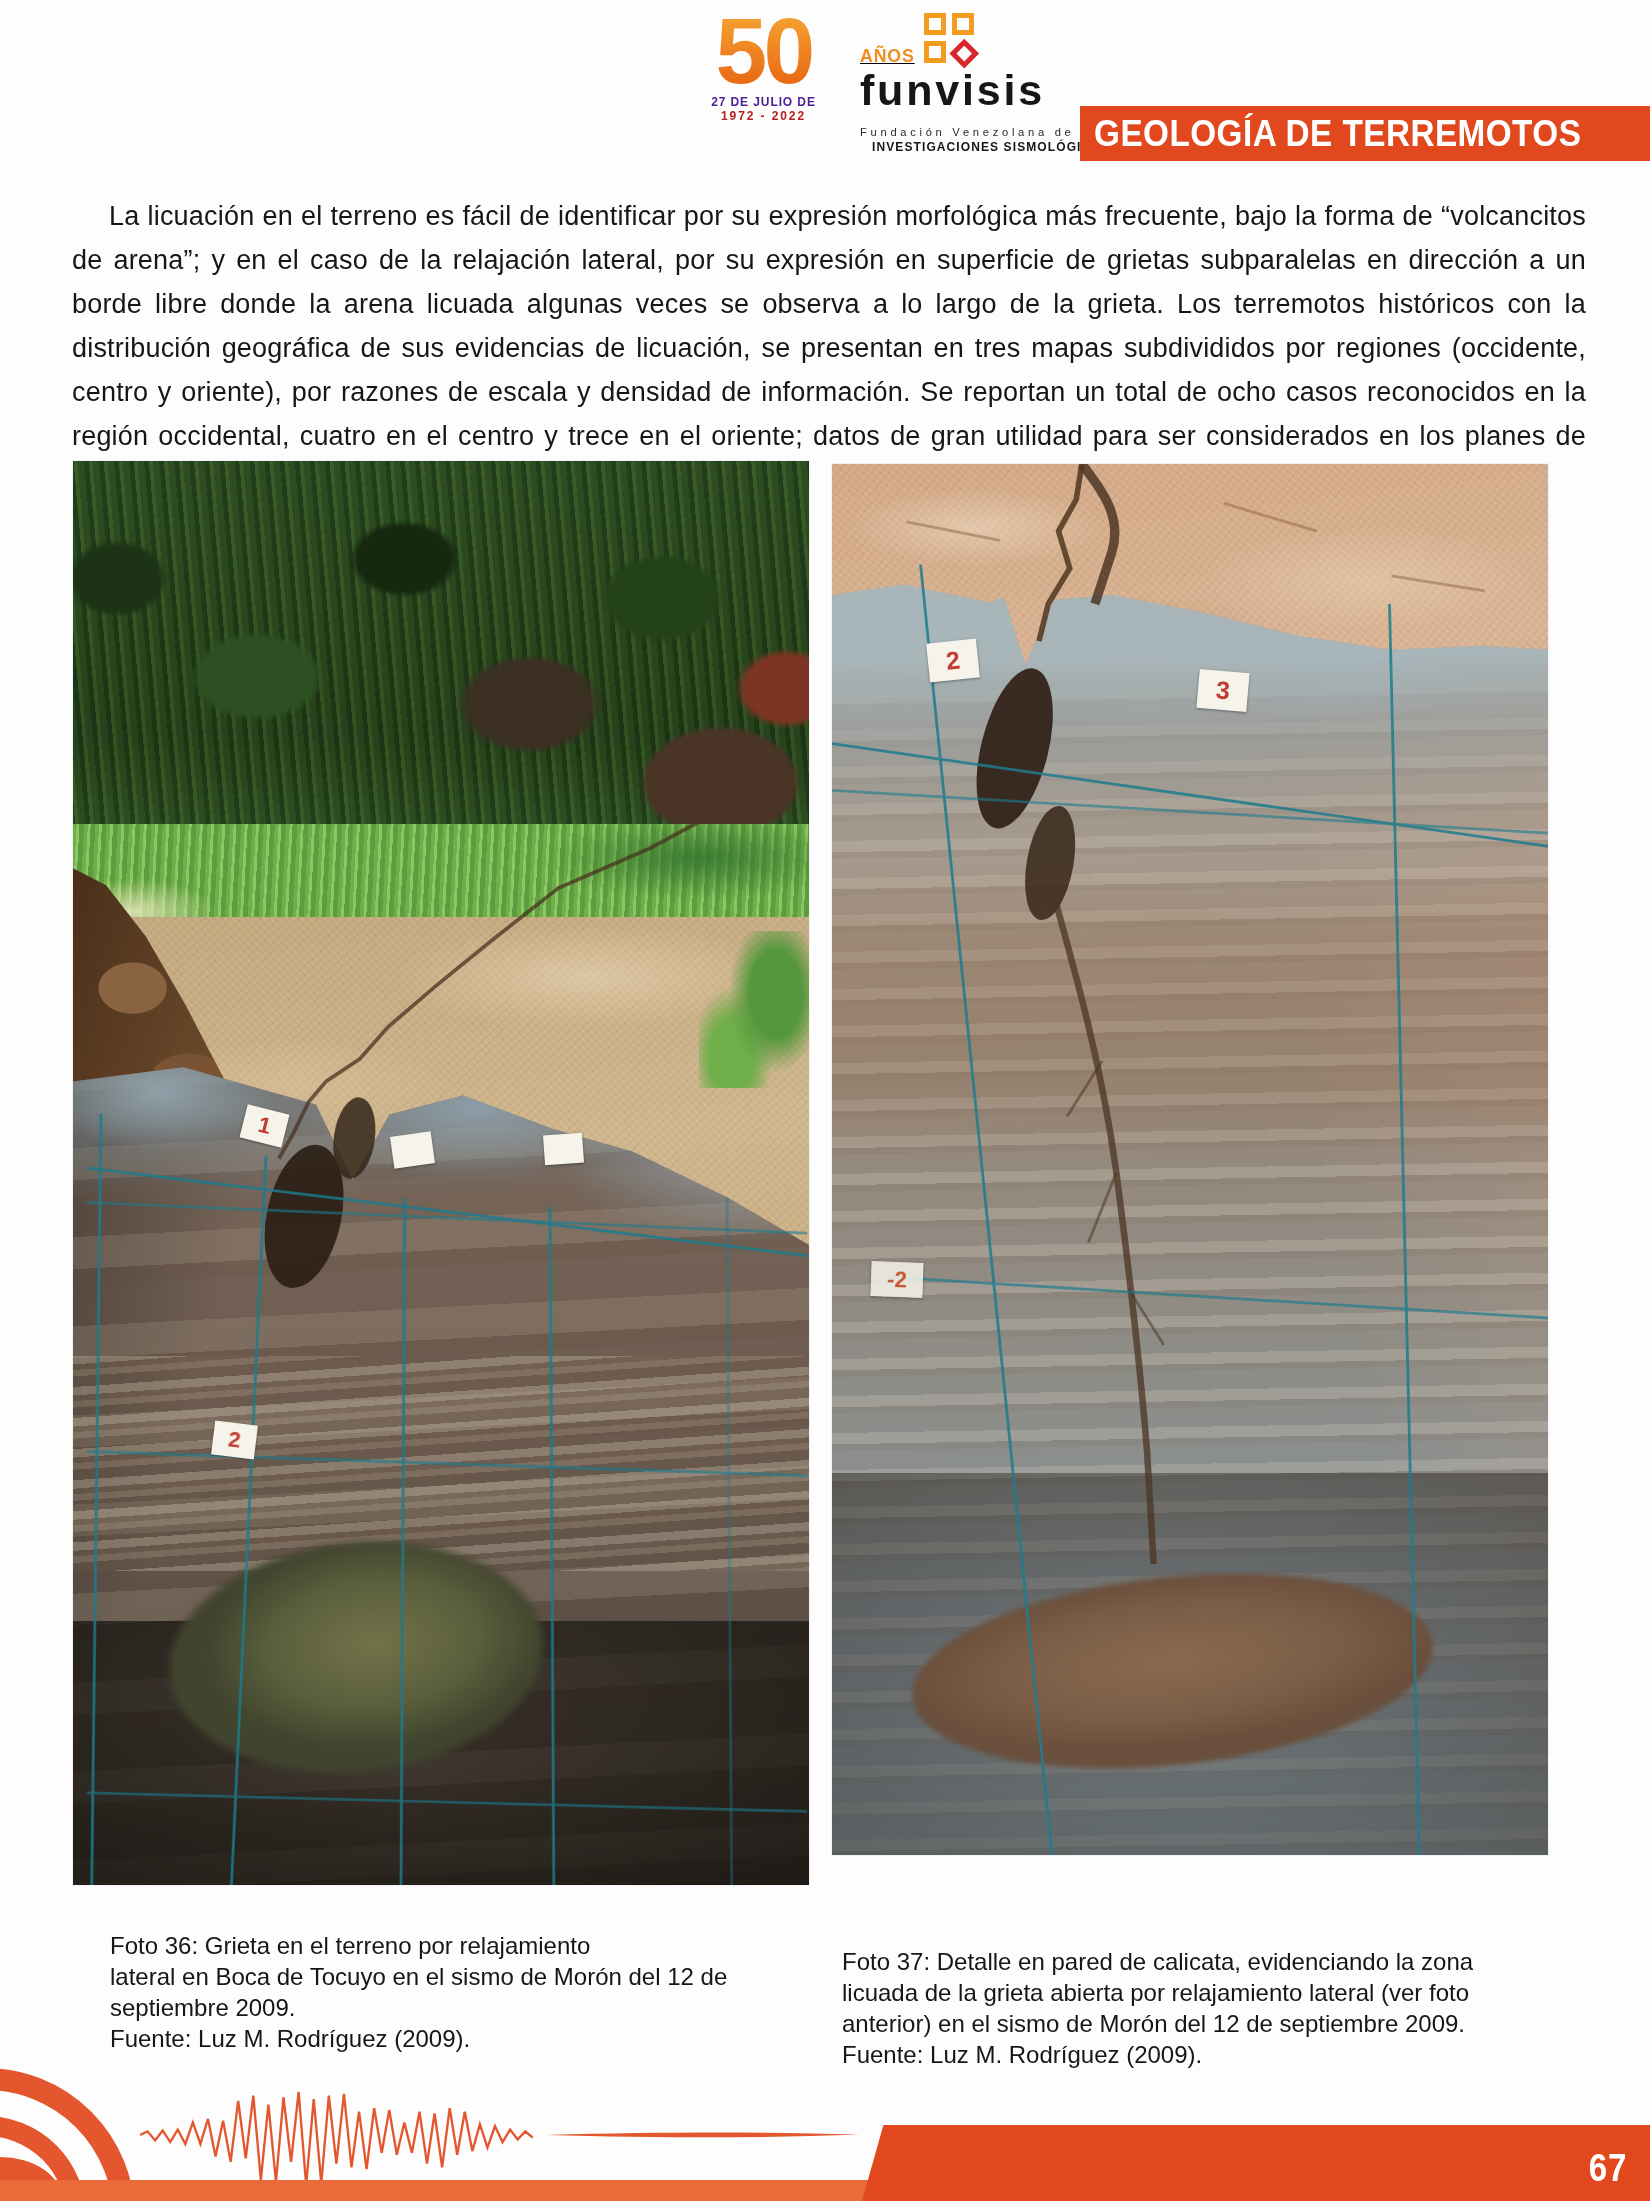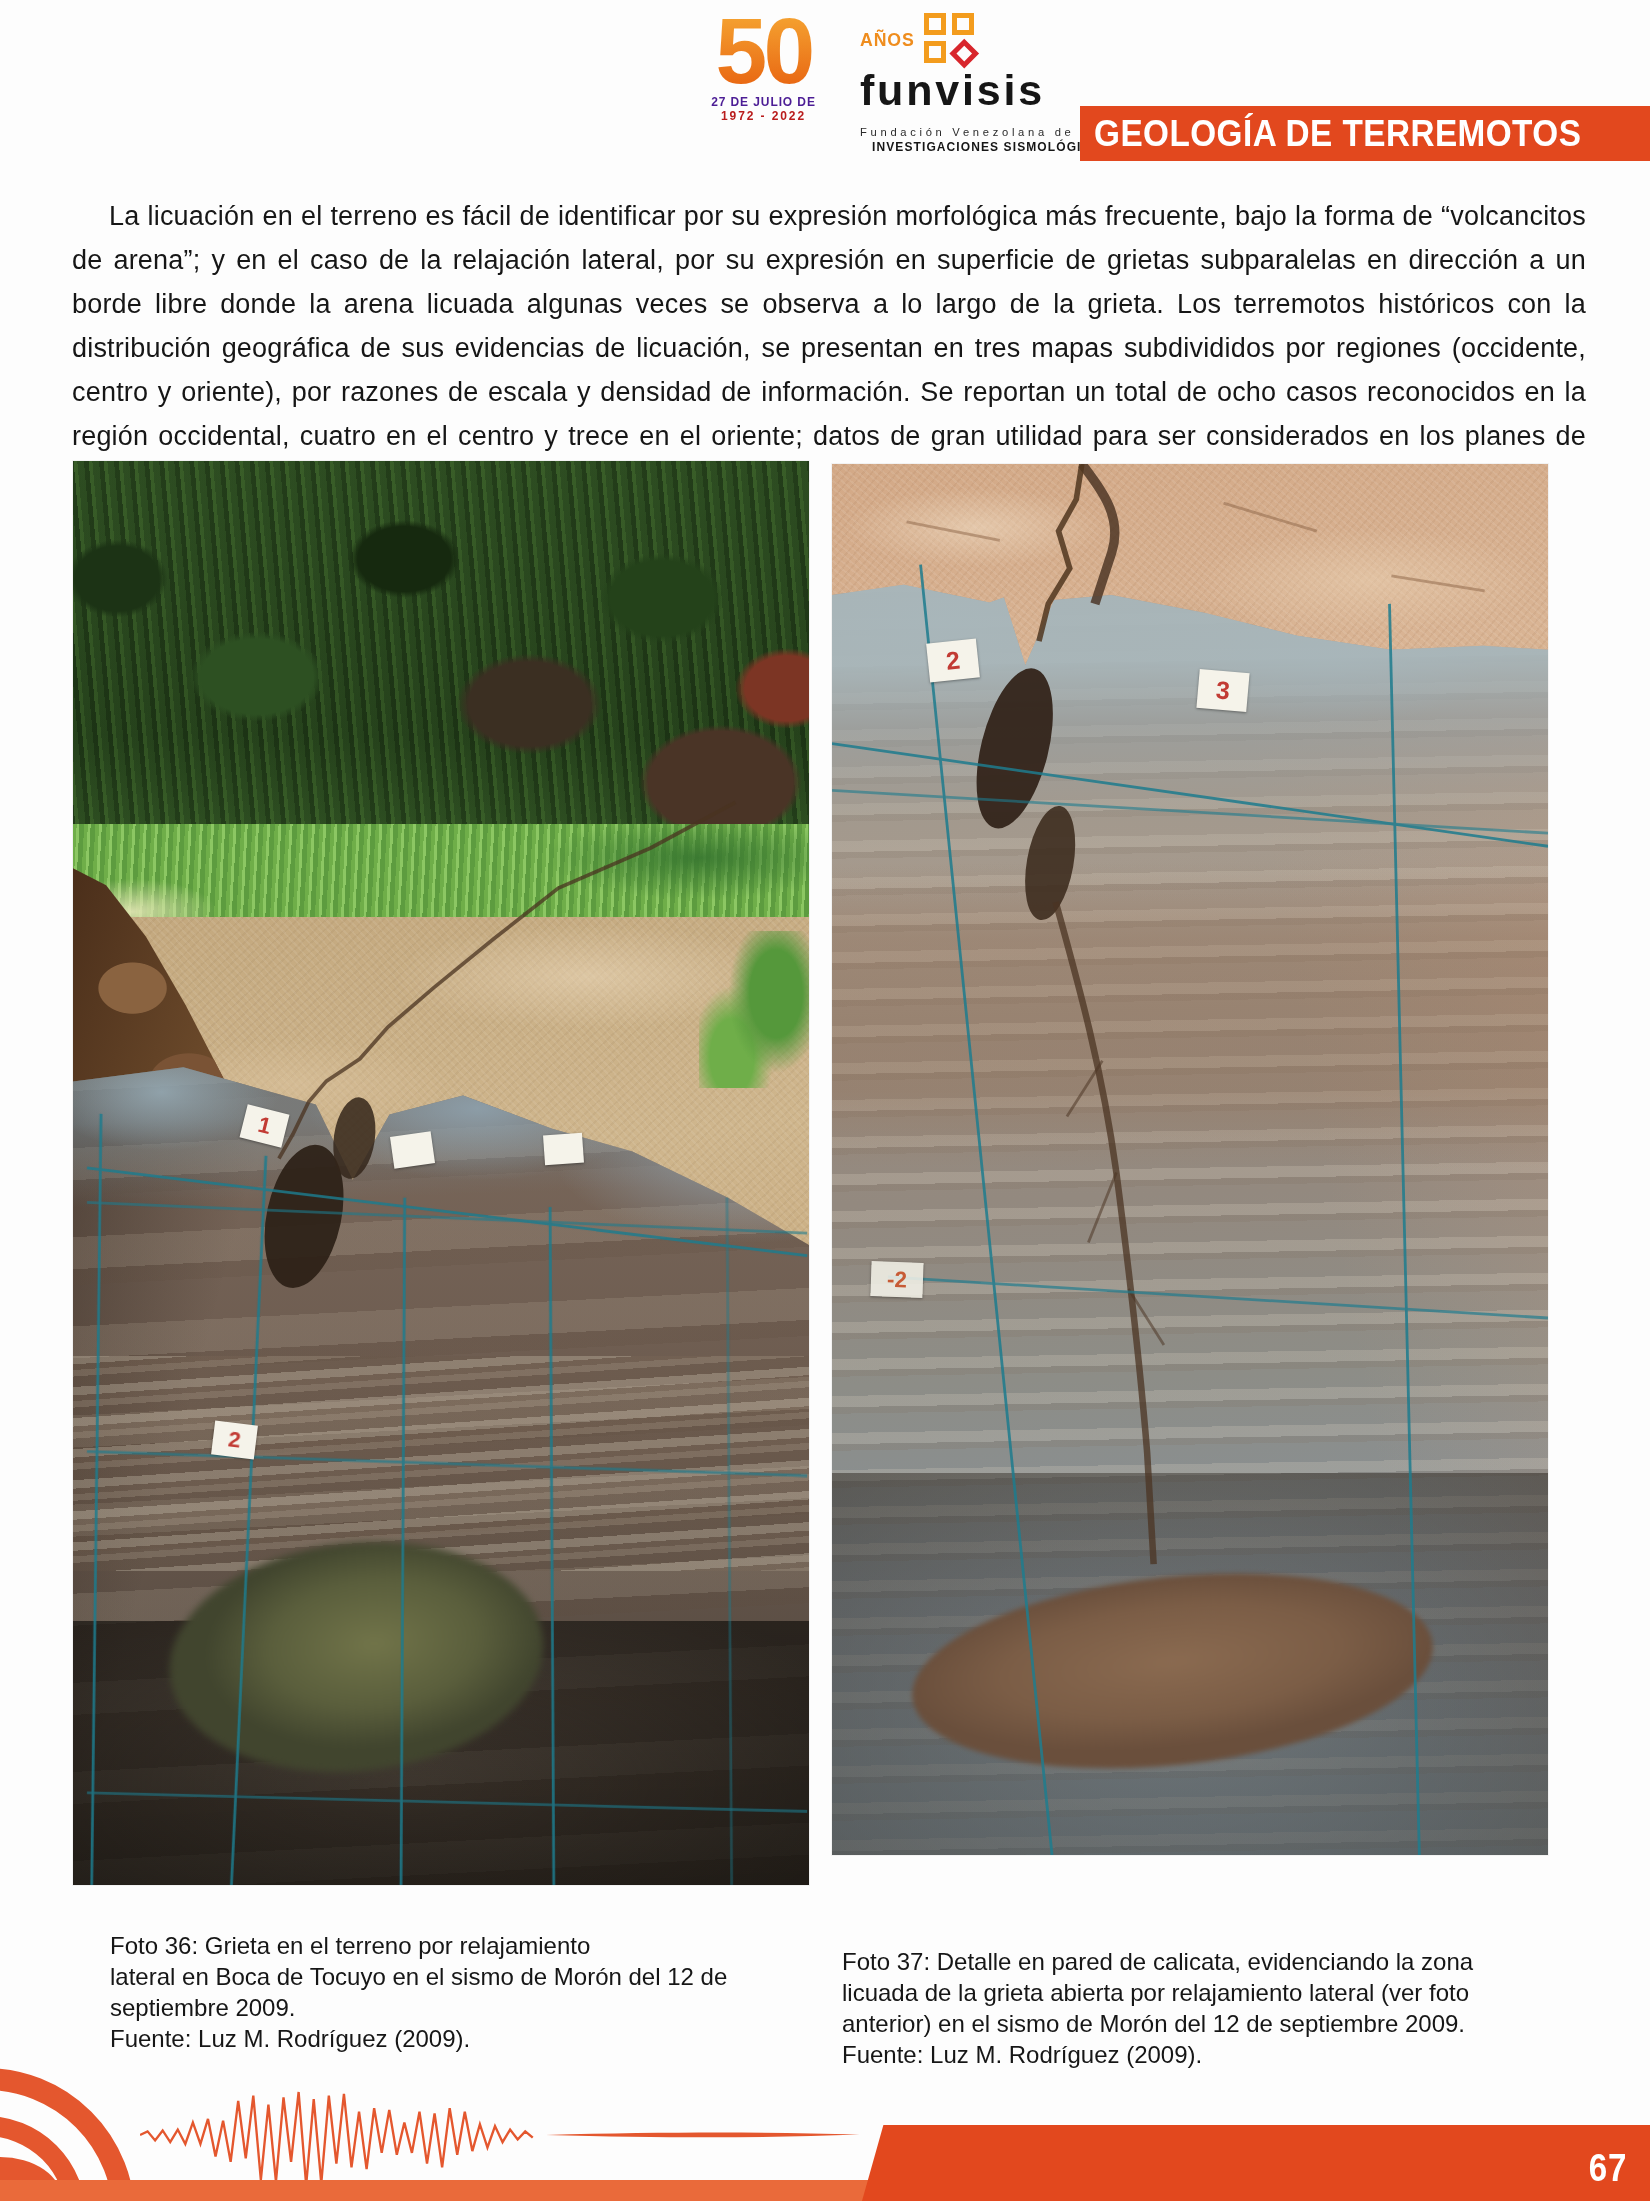--- a/index.html
+++ b/index.html
@@ -9,21 +9,21 @@
 
   
   .logo { position:absolute; left:675px; top:9.3px; display:flex; gap:8px; }
   .logo-left { width:177px; text-align:center; }
   .logo-50 { font-size:93px; font-weight:900; line-height:.92; letter-spacing:-3.7px;
              background:linear-gradient(#f6a733,#e7600f); -webkit-background-clip:text;
              background-clip:text; color:transparent; display:inline-block; }
   .logo-date1 { font-size:12px; font-weight:800; color:#4c1d95; letter-spacing:0.9px; margin-top:0; }
   .logo-date2 { font-size:12px; font-weight:800; color:#b91c1c; letter-spacing:1.9px; }
   .logo-right { padding-top:3.7px; }
-  .logo-toprow { display:flex; align-items:center; gap:9.3px; }
+  .logo-toprow { display:flex; align-items:flex-end; gap:9.3px;text-decoration:underline; }
   .logo-anos { font-size:17.7px; font-weight:800; color:#ef8d1e; letter-spacing:0.9px; padding-top:1.9px; }
   .sq-grid { position:relative; width:58px; height:54px; }
   .sq { position:absolute; width:22.4px; height:22.4px; border:5.6px solid #f39c1d; }
   .sq1 { left:0; top:0; } .sq2 { left:28px; top:0; } .sq3 { left:0; top:28px; }
   .sq4 { position:absolute; left:30px; top:30px; width:20.5px; height:20.5px; border:5.6px solid #d8262c; transform:rotate(45deg); }
   .logo-brand { font-size:43px; font-weight:800; color:#161616; letter-spacing:2.8px; line-height:1; margin-top:1.9px; }
   .logo-sub1 { font-size:11.2px; color:#2a2a2a; letter-spacing:3.7px; margin-top:14px; }
   .logo-sub2 { font-size:12px; font-weight:800; color:#161616; letter-spacing:1.1px; margin-top:1.9px;margin-left:12px; }
 
   .banner { position:absolute; left:1080px; top:106px; width:571px; height:55px; background:#e2481e;

